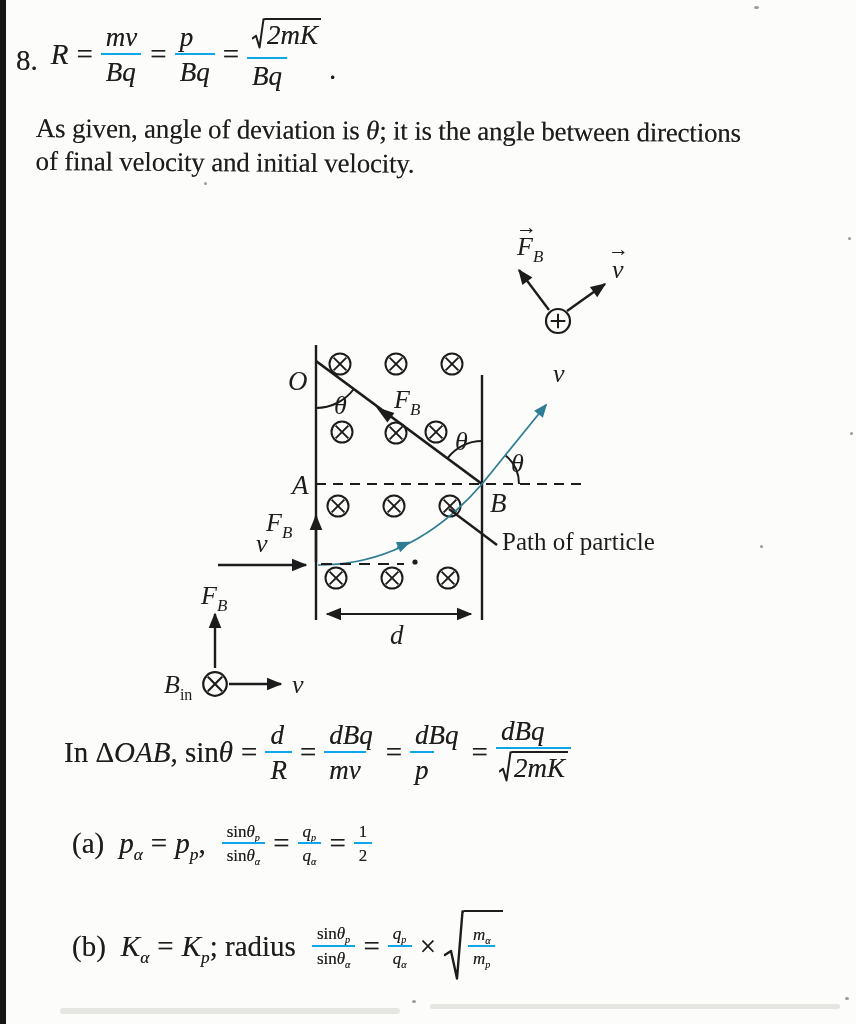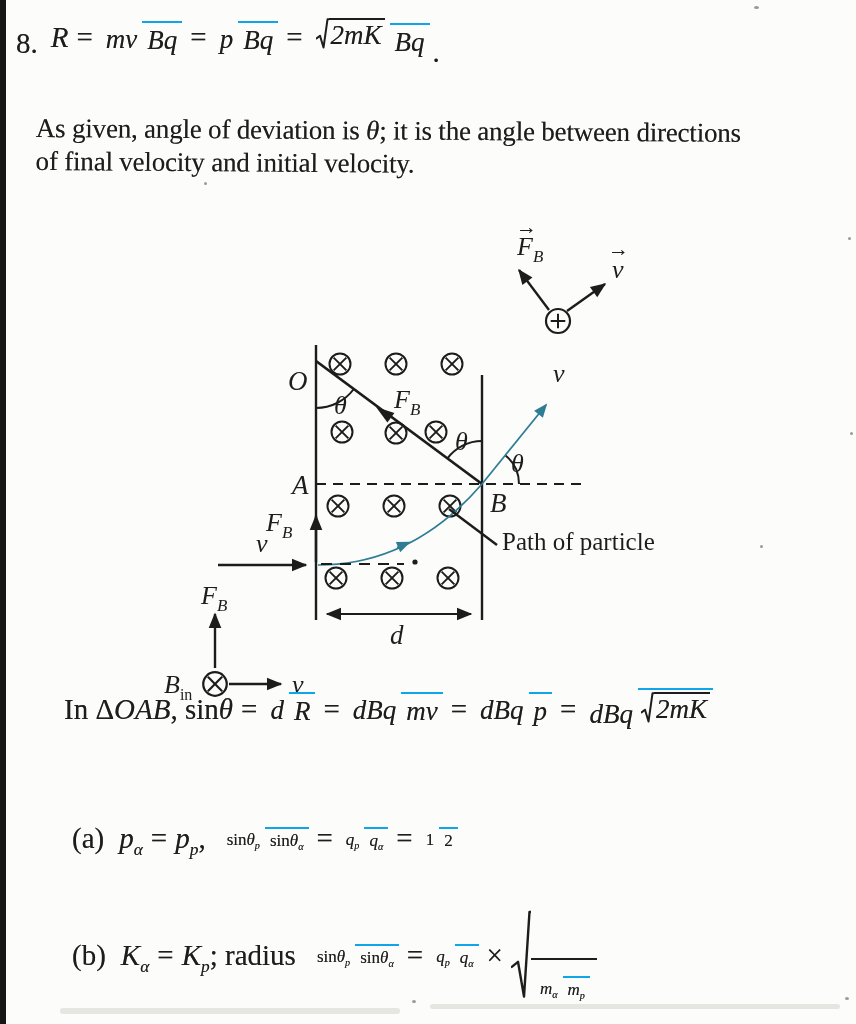--- a/index.html
+++ b/index.html
@@ -4,36 +4,36 @@
 <style>
   html,body{margin:0;padding:0;background:#e8e8e6;}
   .page{position:relative;width:856px;height:1024px;background:#fcfcfa;overflow:hidden;
         font-family:"Liberation Serif",serif;color:#1d1d1d;}
   .page .txt{text-shadow:0 0 .5px rgba(10,10,10,.55);}
   .left-edge{position:absolute;left:0;top:0;width:6px;height:1024px;background:#161616;}
   .it{font-style:italic;}
   sub{font-size:.6em;font-style:italic;line-height:0;}
   .row{position:absolute;display:flex;align-items:center;white-space:nowrap;}
   .op{margin:0 8px;}
-  .frac{display:inline-flex;flex-direction:row;align-items:flex-end;line-height:1.12;}
+  .frac{display:inline-flex;flex-direction:column;align-items:flex-start;line-height:1.12;}
   .frac .n{padding:0 5px 1px;}
   .frac .d{border-top:2px solid #0ea5e9;padding:2px 5px 0;}
   .root{display:inline-flex;align-items:stretch;}
   .root>svg{width:13px;flex:none;}
   .root>svg.bigsign{width:20px;}
   .root .radicand{border-top:2px solid #1d1d1d;padding:0 3px 0 2px;}
-  .root .radicand.big{border-top:2.5px solid #1d1d1d;padding:8px 7px 0 4px;margin-top:48px;}
+  .root .radicand.big{border-top:2.5px solid #1d1d1d;padding:2px 7px 0 4px;}
   .prob{top:18px;left:16px;font-size:29px;}
   .prob .frac,.prob .root{font-size:27px;}
   .prob .num{margin-right:13px;align-self:center;transform:translateY(6px);}
   .prob .lead{margin-right:9px;}
   .prob .period{transform:translateY(15px);margin-left:3px;}
   .para{position:absolute;top:112px;left:36px;font-size:27px;letter-spacing:-0.2px;
         line-height:33px;transform:rotate(.4deg);transform-origin:0 0;white-space:nowrap;}
-  .eqsin{top:688px;left:64px;font-size:29px;}
+  .eqsin{top:716px;left:64px;font-size:29px;}
   .eqsin .frac{font-size:27px;}
   .items{font-size:29px;}
   .items .frac{font-size:17px;}
   .item-a{top:822px;left:72px;}
   .item-b{top:910px;left:72px;}
   .tag{margin-right:15px;}
   .gap{display:inline-block;width:16px;}
   .fig{position:absolute;left:0;top:0;}
   .speck{position:absolute;background:#9a9a96;border-radius:50%;}
   .smudge{position:absolute;background:#c9c9c4;border-radius:3px;opacity:.45;}

